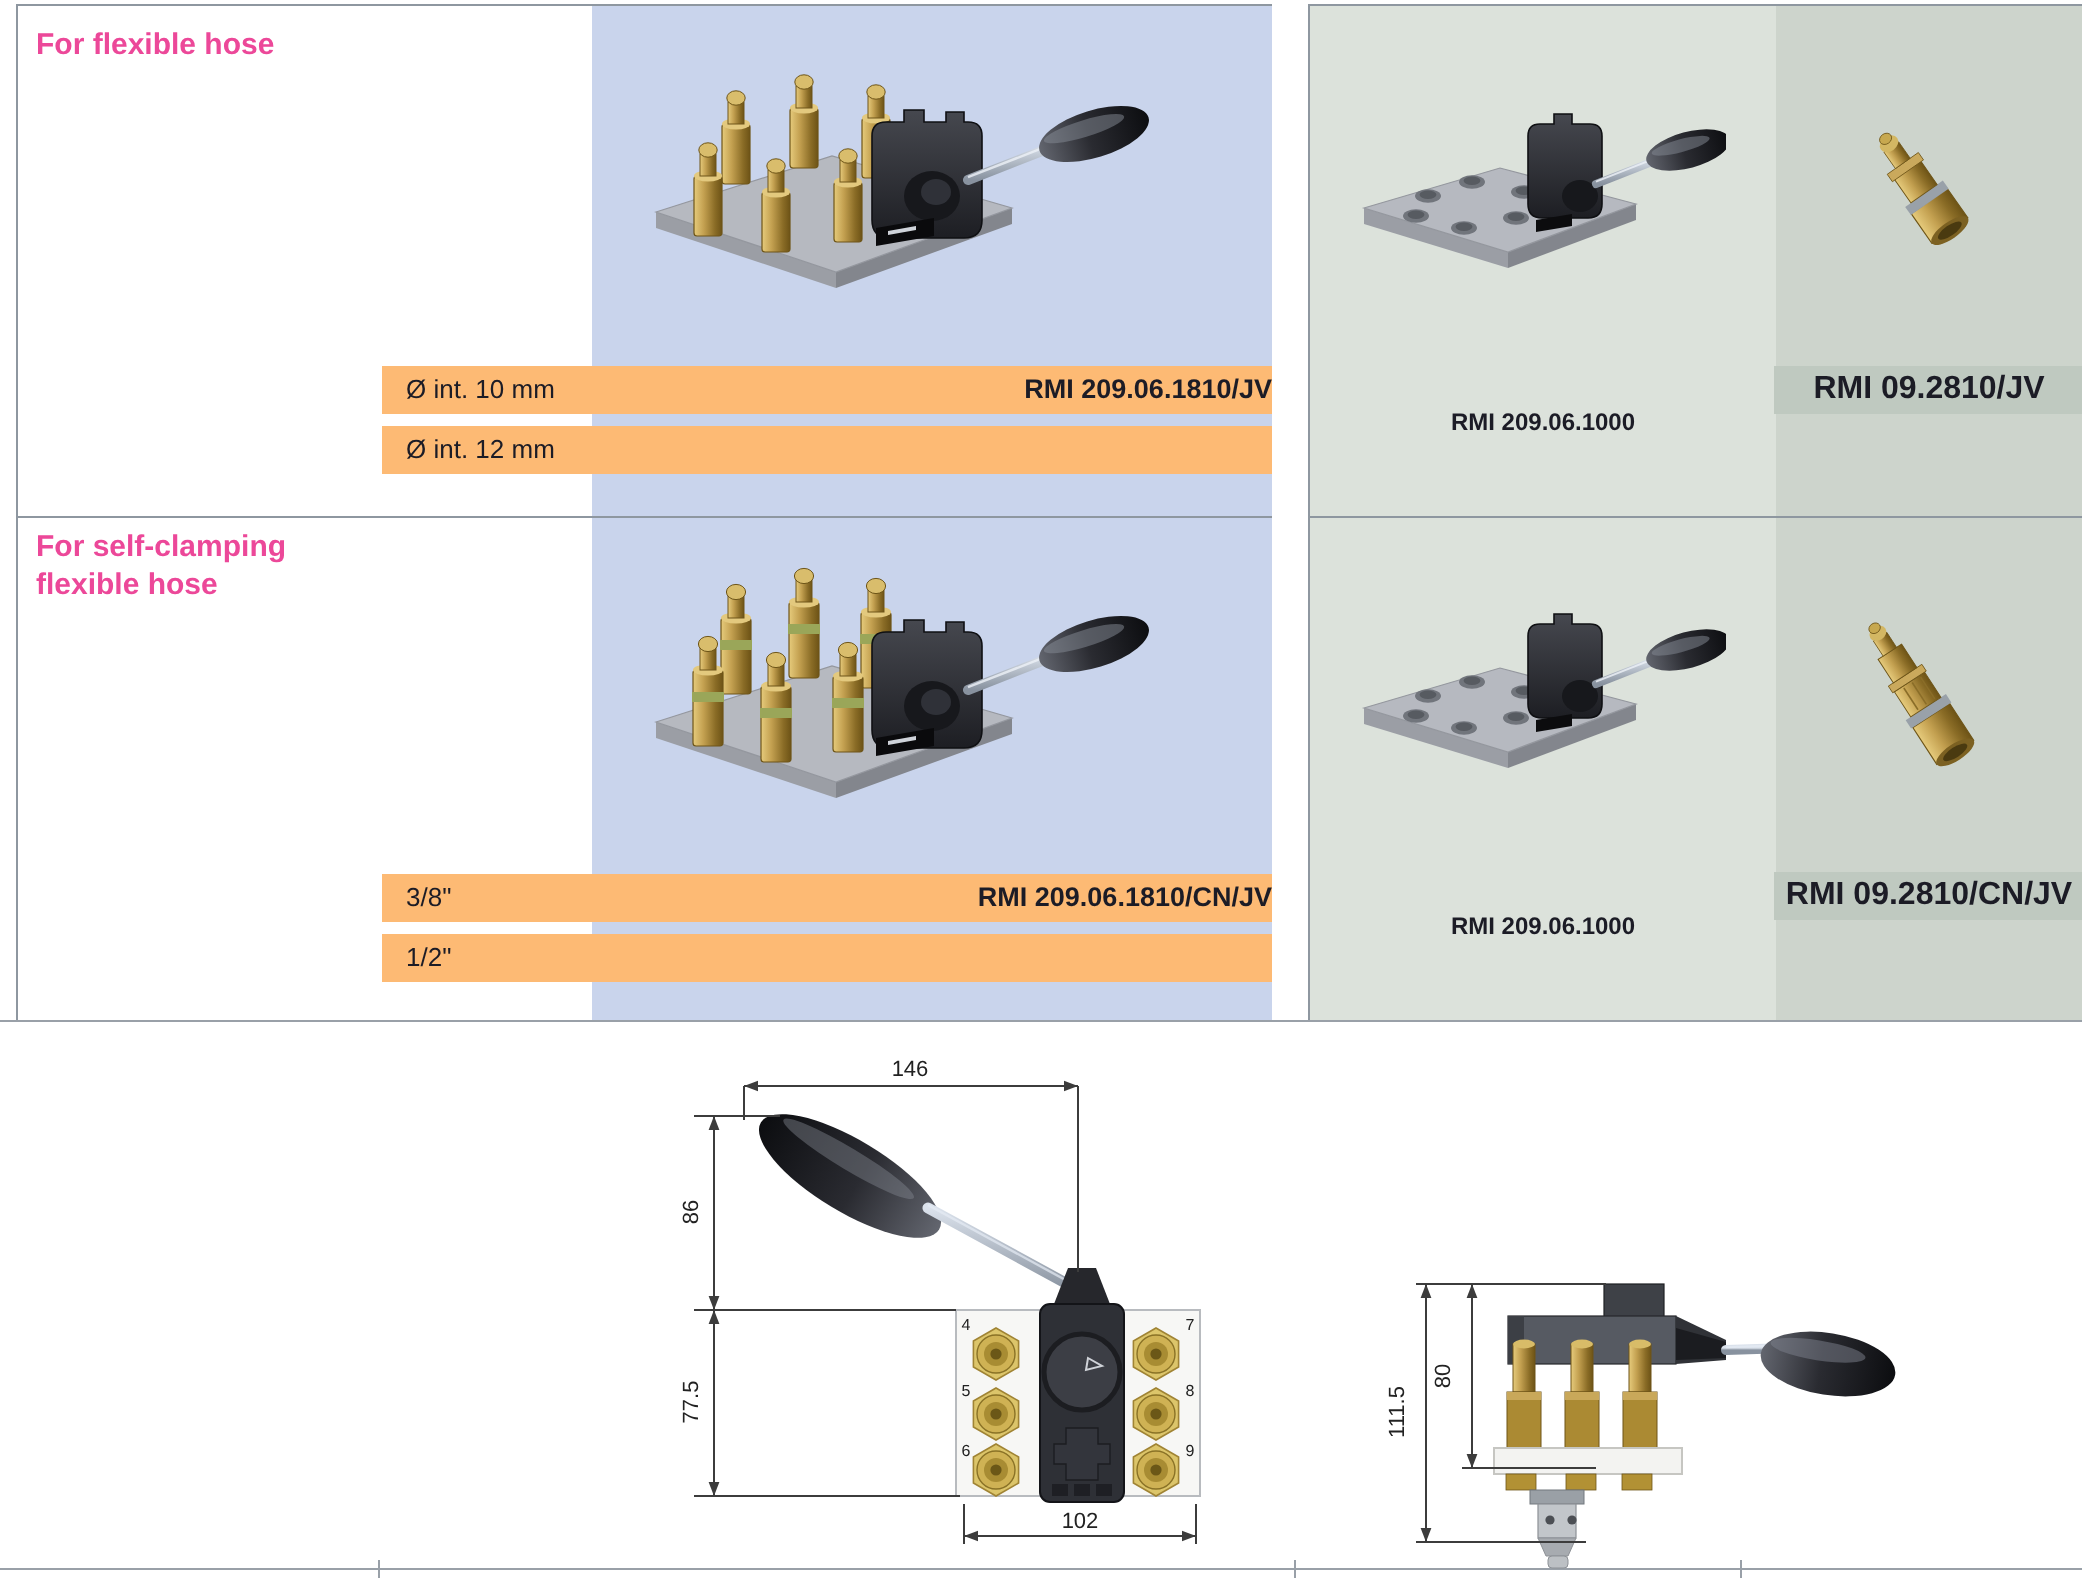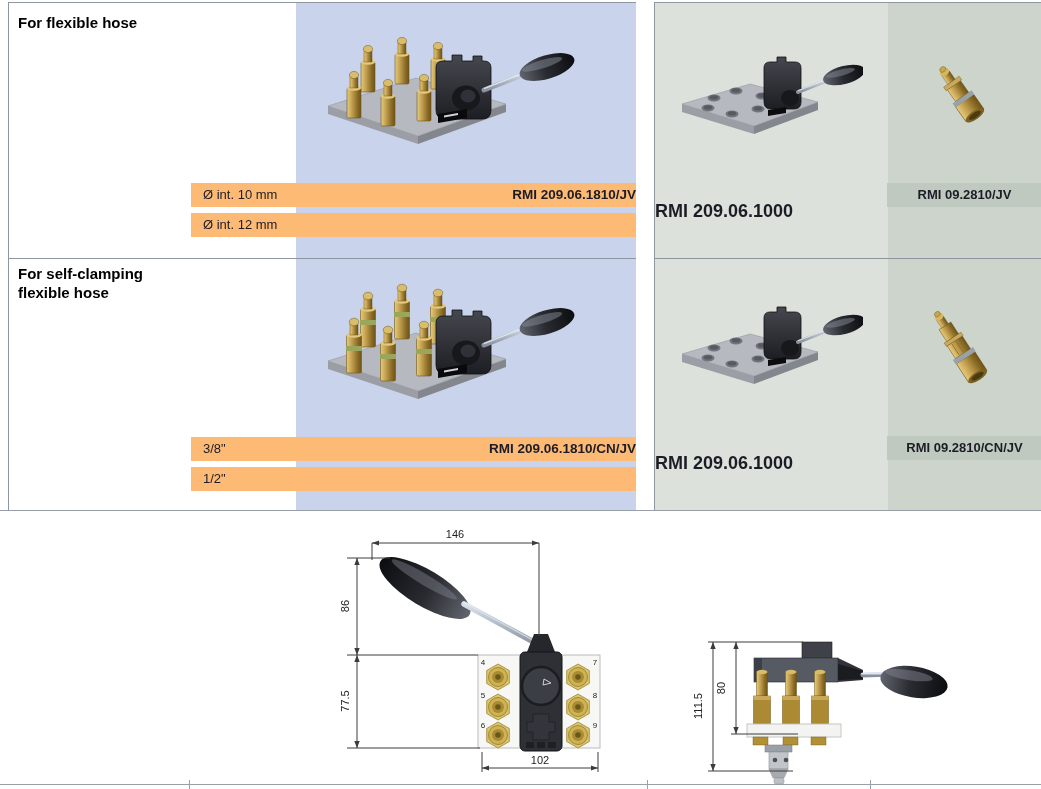--- a/index.html
+++ b/index.html
@@ -6,29 +6,29 @@
   .page{position:relative;width:1041px;height:789px;background:#ffffff;
         font-family:"Liberation Sans","DejaVu Sans",sans-serif;color:#1c1c26;overflow:hidden;}
   .abs{position:absolute;}
   
   .blk{position:absolute;top:2px;height:508px;border-top:1px solid #8e97a0;border-left:1px solid #8e97a0;box-sizing:border-box;}
   .blk-left{left:8px;width:628px;background:#ffffff;}
   .blk-right{left:654px;width:387px;background:#dce2db;}
   .blue-col{position:absolute;left:287px;top:0;width:340px;height:507px;background:#c9d4ec;}
   .sub-right{position:absolute;left:233px;top:0;width:154px;height:507px;background:#cdd4cc;}
   .hdiv{position:absolute;left:0;width:100%;height:1px;background:#8e97a0;}
-  .sec-title{position:absolute;font-weight:bold;font-size:15px;line-height:19px;color:#000000;}
+  .sec-title{position:absolute;font-weight:bold;font-size:15px;line-height:19px;color:#ec4899;}
   .row-band{position:absolute;left:182px;width:445px;height:24px;background:#fdba74;}
   .row-band .size{position:absolute;left:12px;top:0;line-height:24px;font-size:13px;}
   .row-band .part{position:absolute;left:105px;width:340px;top:0;line-height:24px;
                   font-size:13.5px;font-weight:bold;text-align:right;}
   .adapter-band{position:absolute;left:232px;width:155px;height:24px;background:#bfc9c0;
-                font-size:13px;font-weight:bold;text-align:center;line-height:24px;}
+                font-size:16px;font-weight:bold;text-align:center;line-height:24px;}
   .base-part{position:absolute;left:0;width:233px;height:20px;line-height:20px;
-             text-align:left;font-size:18px;font-weight:bold;}
+             text-align:center;font-size:12px;font-weight:bold;}
   .fullline{position:absolute;left:0;width:1041px;height:1px;background:#99a0a8;}
   .tick{position:absolute;width:1px;height:9px;background:#99a0a8;}
   svg{display:block;}
   .dimtxt{font-family:"Liberation Sans","DejaVu Sans",sans-serif;font-size:11px;fill:#222;}
   .porttxt{font-family:"Liberation Sans","DejaVu Sans",sans-serif;font-size:8px;fill:#222;}
 </style>
 </head>
 <body>
 
 <div class="page">

